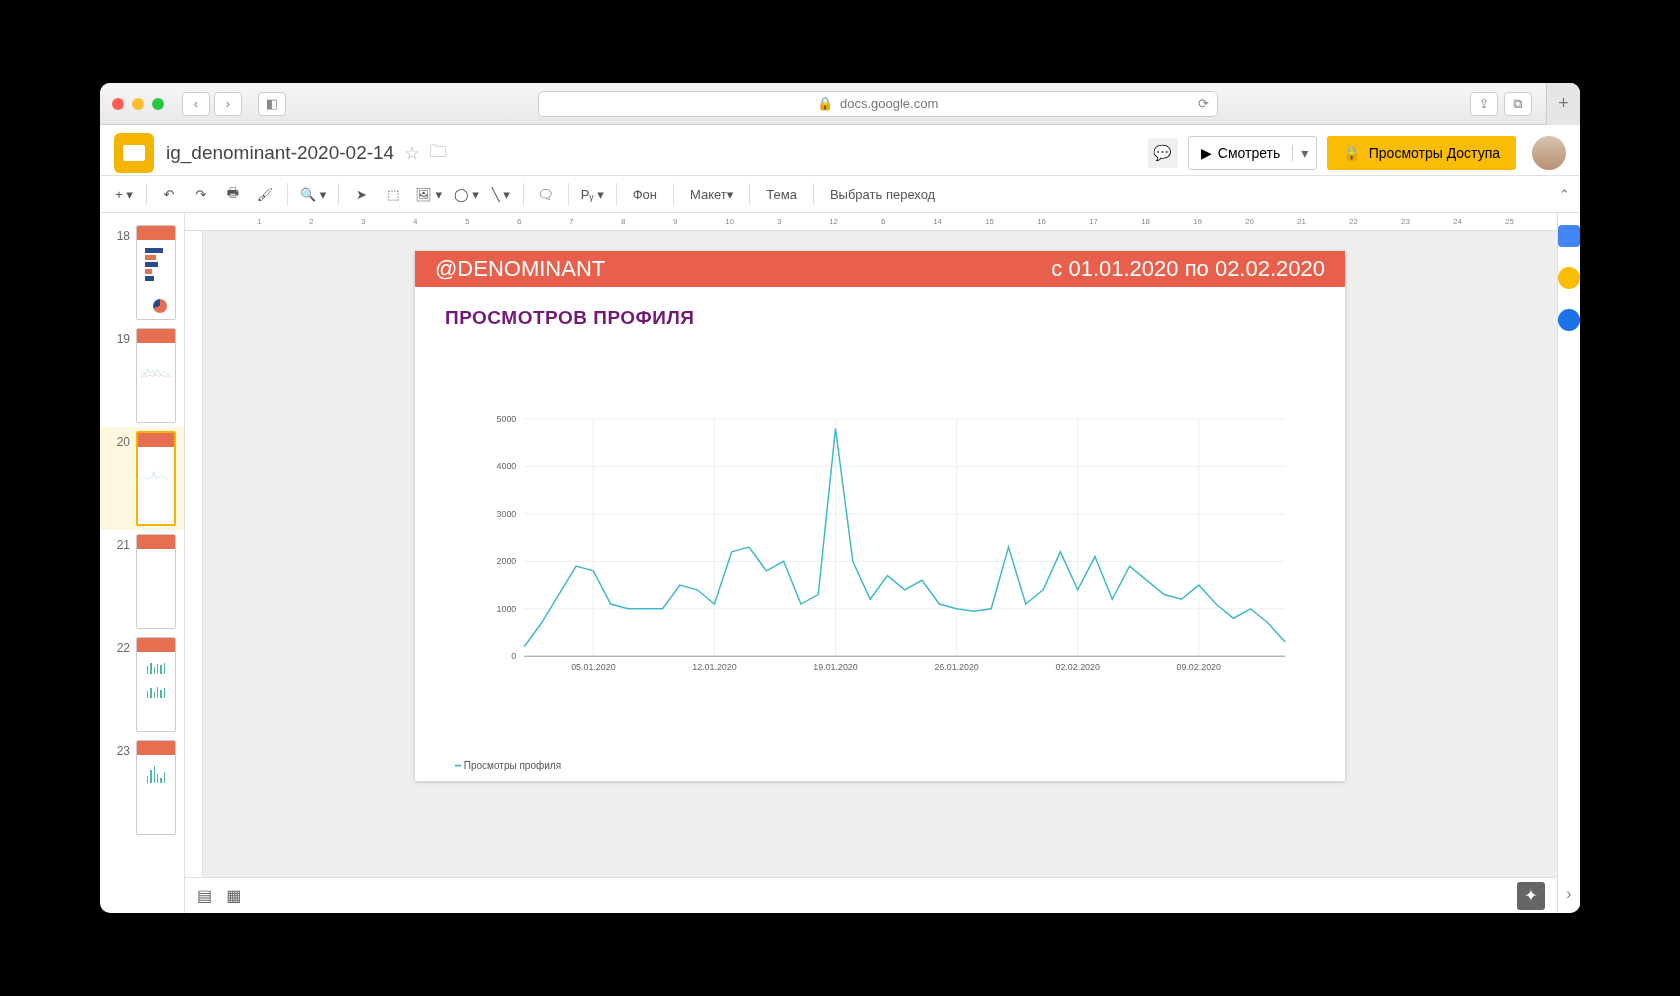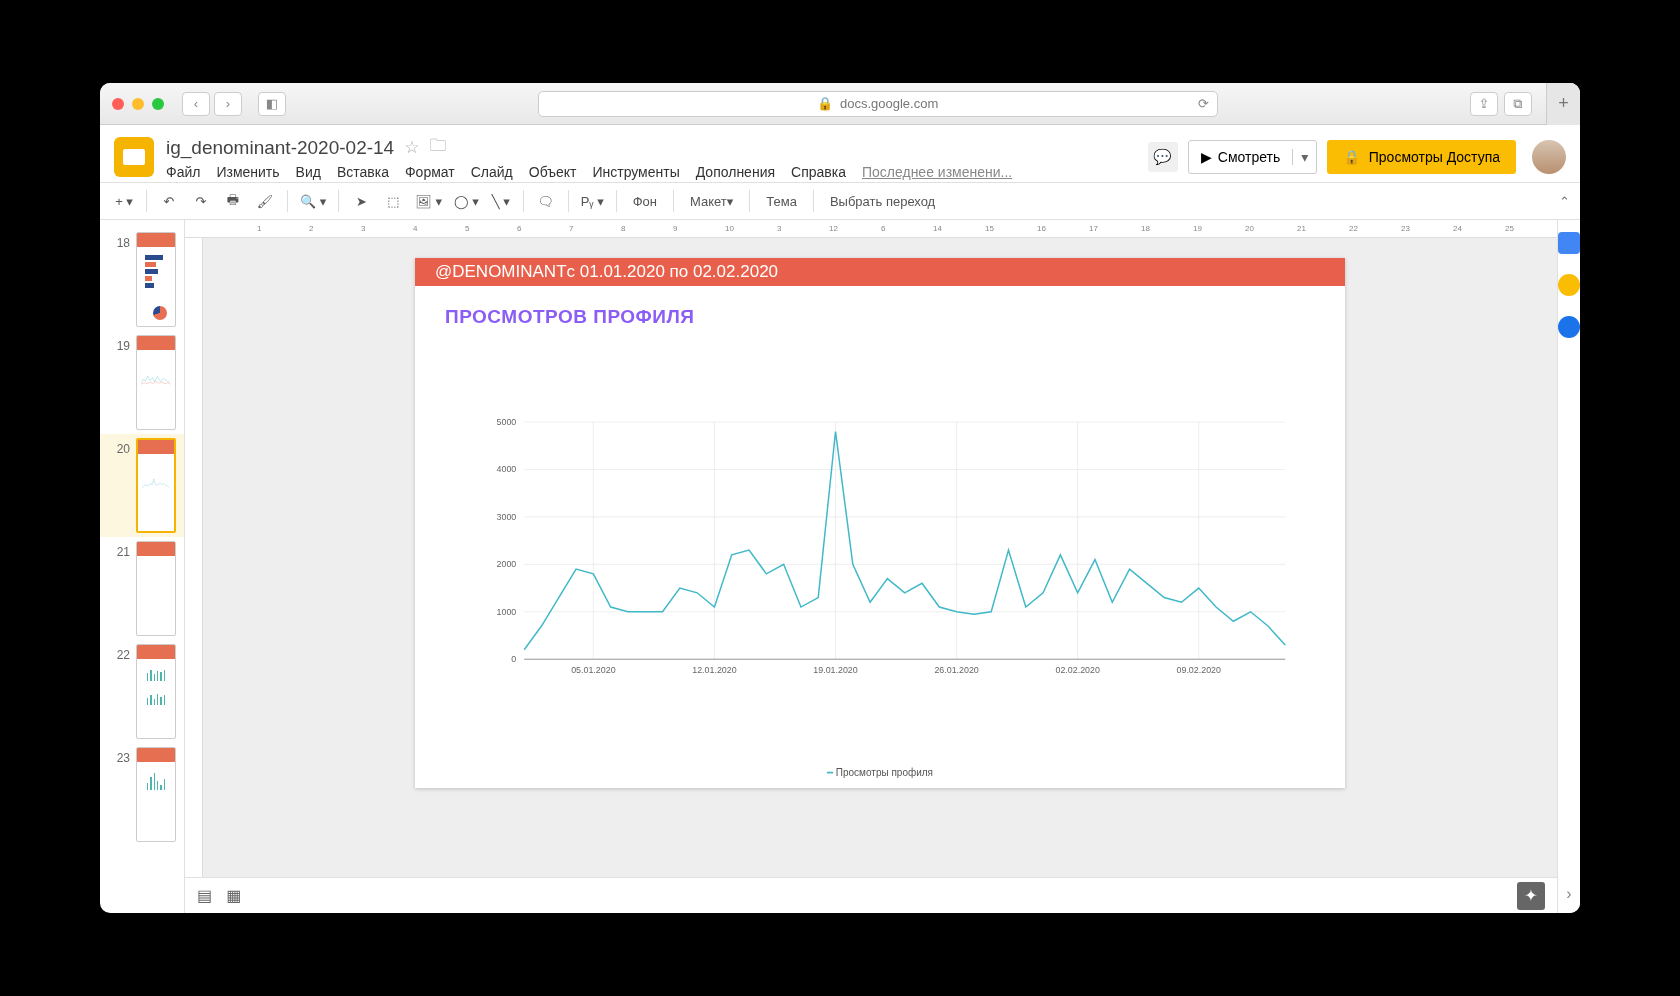--- a/index.html
+++ b/index.html
@@ -48,22 +48,22 @@
 .thumb-row.selected .thumb { border: 2px solid #f4b400; }
 .thumb-header { height: 14px; background: #e76f51; }
 .thumb-body { padding: 4px; }
 .canvas-area { flex: 1; display: flex; flex-direction: column; background: #eee; position: relative; }
 .ruler-h { height: 18px; background: #fff; border-bottom: 1px solid #ddd; display: flex; align-items: center; font-size: 8px; color: #888; padding-left: 20px; overflow: hidden; }
 .ruler-h span { width: 52px; display: inline-block; }
 .canvas-scroll { flex: 1; display: flex; overflow: auto; }
 .ruler-v { width: 18px; background: #fff; border-right: 1px solid #ddd; }
 .slide-wrap { flex: 1; display: flex; justify-content: center; padding: 20px 20px 10px 20px; }
 .slide { width: 930px; height: 530px; background: #fff; box-shadow: 0 1px 4px rgba(0,0,0,0.2); display: flex; flex-direction: column; }
-.slide-header { height: 28px; background: #e8604c; display: flex; align-items: center; padding: 0 20px; color: #fff; font-size: 17px; }
-.slide-title { color: #8b5cf6; font-weight: 700; font-size: 19px; padding: 20px 30px 10px 30px; letter-spacing: 0.5px; }
+.slide-header { height: 36px; background: #e8604c; display: flex; align-items: center; justify-content: space-between; padding: 0 20px; color: #fff; font-size: 22px; }
+.slide-title { color: #701a75; font-weight: 700; font-size: 19px; padding: 20px 30px 10px 30px; letter-spacing: 0.5px; }
 .chart-box { flex: 1; padding: 0 40px 10px 40px; display: flex; flex-direction: column; }
 .chart-svg { flex: 1; }
 .chart-caption { text-align: center; font-size: 13px; color: #333; padding: 6px 0; }
 .slide-note { font-size: 13px; color: #444; padding: 0 30px 20px 30px; }
 .notes-pane { height: 50px; background: #fff; border-top: 1px solid #ddd; padding: 12px 20px; color: #888; font-size: 14px; }
 .bottom-bar { height: 36px; background: #fff; border-top: 1px solid #e0e0e0; display: flex; align-items: center; padding: 0 12px; gap: 14px; color: #666; }
 .bottom-bar .spacer { flex: 1; }
 .explore-btn { width: 28px; height: 28px; background: #666; border-radius: 3px; color: #fff; display: flex; align-items: center; justify-content: center; }
 .side-panel { width: 54px; border-left: 1px solid #e0e0e0; background: #fff; display: flex; flex-direction: column; align-items: center; padding-top: 12px; gap: 20px; }
 .sp-icon { width: 22px; height: 22px; border-radius: 4px; }
@@ -102,33 +102,20 @@
   </div>
 
   <div class="app">
     <div class="app-header">
       <div class="slides-logo"></div>
       <div class="title-area">
         <div class="doc-title-row">
           <div class="doc-title">ig_denominant-2020-02-14</div>
           <span class="star-icon">☆</span>
           <span class="folder-icon">🗀</span>
-        </div>
-        <div class="menubar">
-          <span>Файл</span>
-          <span>Изменить</span>
-          <span>Вид</span>
-          <span>Вставка</span>
-          <span>Формат</span>
-          <span>Слайд</span>
-          <span>Объект</span>
-          <span>Инструменты</span>
-          <span>Дополнения</span>
-          <span>Справка</span>
-          <span class="last-edit">Последнее изменени...</span>
         </div>
       </div>
       <div class="header-right">
         <div class="comments-btn">💬</div>
         <div class="present-btn">
           <div class="main">
               <span>▶</span>
               <span>Смотреть</span>
             </div>
           <div class="dd">▾</div>
@@ -338,21 +325,21 @@
                     <text x="385" y="264" text-anchor="middle" font-size="9" fill="#666">19.01.2020</text>
                     <line x1="507.50000000000006" y1="10" x2="507.50000000000006" y2="250" stroke="#ddd" stroke-width="0.5"></line>
                     <text x="507.50000000000006" y="264" text-anchor="middle" font-size="9" fill="#666">26.01.2020</text>
                     <line x1="630" y1="10" x2="630" y2="250" stroke="#ddd" stroke-width="0.5"></line>
                     <text x="630" y="264" text-anchor="middle" font-size="9" fill="#666">02.02.2020</text>
                     <line x1="752.5" y1="10" x2="752.5" y2="250" stroke="#ddd" stroke-width="0.5"></line>
                     <text x="752.5" y="264" text-anchor="middle" font-size="9" fill="#666">09.02.2020</text>
                     <polyline fill="none" stroke="#3fb8c8" stroke-width="1.5" points="70,240.4 87.5,216.4 105,187.6 122.5,158.8 140,163.60000000000002 157.5,197.2 175,202 192.5,202 210,202 227.5,178 245,182.8 262.5,197.2 280,144.4 297.5,139.6 315,163.60000000000002 332.5,154 350,197.2 367.5,187.6 385,19.600000000000023 402.5,154 420,192.4 437.5,168.39999999999998 455,182.8 472.5,173.2 489.99999999999994,197.2 507.50000000000006,202 525,204.4 542.5,202 560,139.6 577.5,197.2 595,182.8 612.5,144.4 630,182.8 647.5,149.2 665,192.4 682.5,158.8 700,173.2 717.5,187.6 735,192.4 752.5,178 770,197.2 787.5,211.6 805,202 822.5,216.4 840,235.6"></polyline>
                     <line x1="70" y1="250" x2="840" y2="250" stroke="#999" stroke-width="1"></line>
                   </svg>
-                <div style="text-align:center;font-size:10px;color:#555;padding-top:4px;">
+                <div style="font-size:10px;color:#555;padding-top:4px;">
                   <span style="color:#3fb8c8;">━</span> <span>Просмотры профиля</span>
                 </div>
               </div>
             </div>
           </div>
         </div>
         <div class="bottom-bar">
           <span>▤</span>
           <span>▦</span>
           <div class="spacer"></div>

